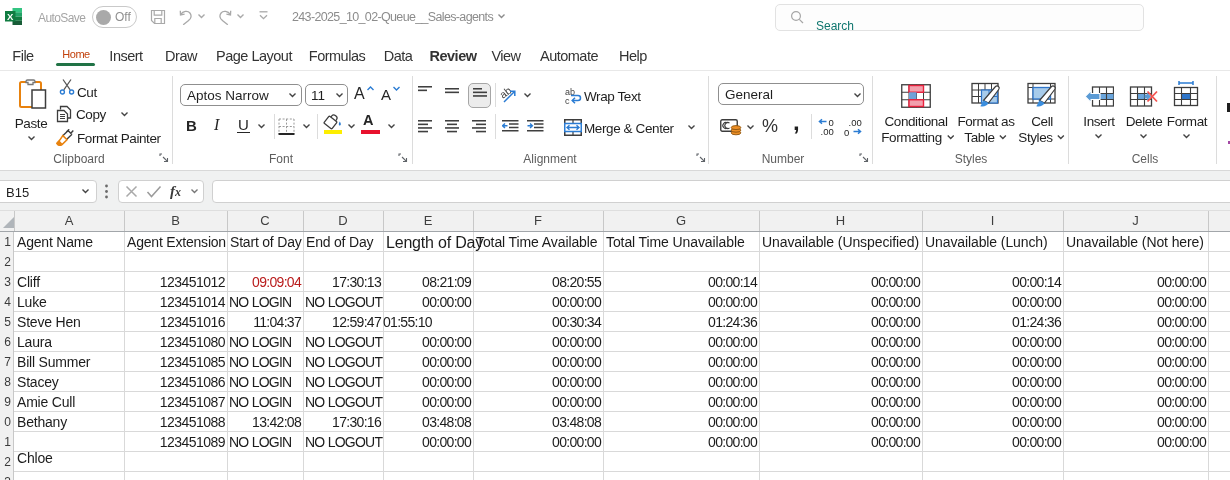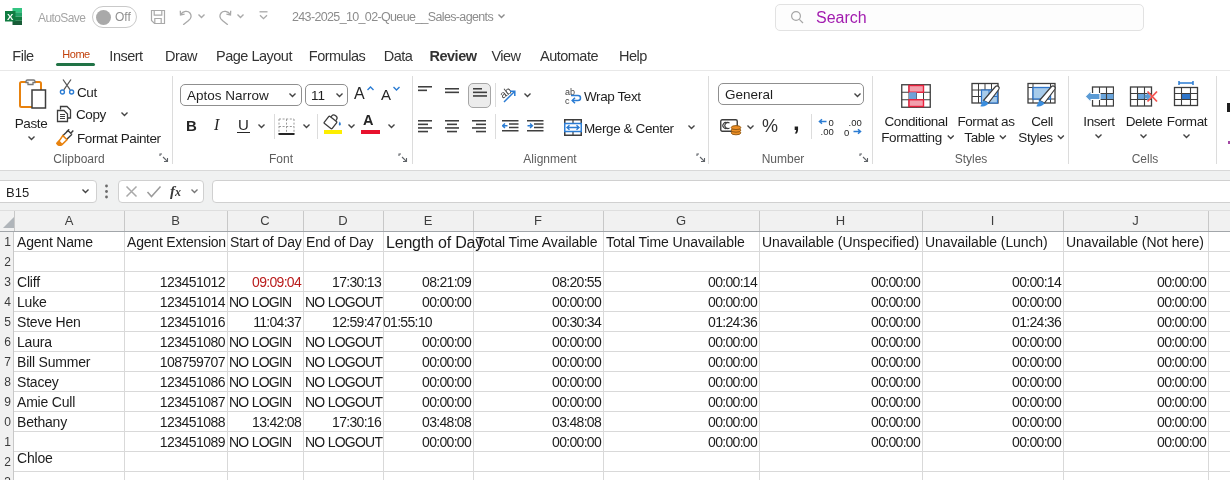--- a/index.html
+++ b/index.html
@@ -49,21 +49,21 @@
 </svg>
 <div class="a" style="left:292px;top:10px;font-size:12.5px;letter-spacing:-0.65px;color:#8c8c8c">243-2025_10_02-Queue__Sales-agents</div>
 <svg class="a" style="left:497px;top:13px" width="9" height="7" viewBox="0 0 9 7">
     <path fill="none" stroke="#8c8c8c" stroke-width="1.4" d="M1.5,1.5 L4.5,4.5 L7.5,1.5"></path>
   </svg>
 <div class="a" style="left:775px;top:4px;width:369px;height:27px;border:1px solid #e2e2e2;border-radius:5px;background:#fdfdfd"></div>
 <svg class="a" style="left:790px;top:10px" width="15" height="15" viewBox="0 0 15 15" fill="none" stroke="#a6a6a6" stroke-width="1.2">
 <circle cx="6" cy="6" r="4.4"></circle>
     <path d="M9.3,9.3 L13,13"></path>
   </svg>
-<div class="a" style="left:816px;top:9px;font-size:16px;color:#a21caf">Search</div>
+<div class="a" style="left:816px;top:19px;font-size:12px;color:#0f766e">Search</div>
 <div class="a ctr" style="left:23px;top:48px;font-size:14.5px;letter-spacing:-0.5px;font-weight:400;color:#333333;white-space:nowrap">File</div>
 <div class="a ctr" style="left:76px;top:48px;font-size:11px;letter-spacing:-0.5px;font-weight:400;color:#c2410c;white-space:nowrap">Home</div>
 <div class="a ctr" style="left:126px;top:48px;font-size:14.5px;letter-spacing:-0.5px;font-weight:400;color:#333333;white-space:nowrap">Insert</div>
 <div class="a ctr" style="left:181px;top:48px;font-size:14.5px;letter-spacing:-0.5px;font-weight:400;color:#333333;white-space:nowrap">Draw</div>
 <div class="a ctr" style="left:254px;top:48px;font-size:14.5px;letter-spacing:-0.5px;font-weight:400;color:#333333;white-space:nowrap">Page Layout</div>
 <div class="a ctr" style="left:337px;top:48px;font-size:14.5px;letter-spacing:-0.5px;font-weight:400;color:#333333;white-space:nowrap">Formulas</div>
 <div class="a ctr" style="left:398px;top:48px;font-size:14.5px;letter-spacing:-0.5px;font-weight:400;color:#333333;white-space:nowrap">Data</div>
 <div class="a ctr" style="left:453px;top:48px;font-size:14.5px;letter-spacing:-0.5px;font-weight:700;color:#333333;white-space:nowrap">Review</div>
 <div class="a ctr" style="left:506px;top:48px;font-size:14.5px;letter-spacing:-0.5px;font-weight:400;color:#333333;white-space:nowrap">View</div>
 <div class="a ctr" style="left:569px;top:48px;font-size:14.5px;letter-spacing:-0.5px;font-weight:400;color:#333333;white-space:nowrap">Automate</div>
@@ -471,21 +471,21 @@
 <div class="a" style="left:124px;top:334px;width:101px;text-align:right;font-size:14px;letter-spacing:-0.55px;color:#1c1c1c;white-space:nowrap">123451080</div>
 <div class="a" style="left:229px;top:334px;font-size:14px;letter-spacing:-0.75px;color:#1c1c1c;white-space:nowrap">NO LOGIN</div>
 <div class="a" style="left:305px;top:334px;font-size:14px;letter-spacing:-0.75px;color:#1c1c1c;white-space:nowrap">NO LOGOUT</div>
 <div class="a" style="left:383px;top:334px;width:88px;text-align:right;font-size:14px;letter-spacing:-0.7px;color:#1c1c1c;white-space:nowrap">00:00:00</div>
 <div class="a" style="left:473px;top:334px;width:128px;text-align:right;font-size:14px;letter-spacing:-0.7px;color:#1c1c1c;white-space:nowrap">00:00:00</div>
 <div class="a" style="left:603px;top:334px;width:154px;text-align:right;font-size:14px;letter-spacing:-0.7px;color:#1c1c1c;white-space:nowrap">00:00:00</div>
 <div class="a" style="left:759px;top:334px;width:161px;text-align:right;font-size:14px;letter-spacing:-0.7px;color:#1c1c1c;white-space:nowrap">00:00:00</div>
 <div class="a" style="left:922px;top:334px;width:139px;text-align:right;font-size:14px;letter-spacing:-0.7px;color:#1c1c1c;white-space:nowrap">00:00:00</div>
 <div class="a" style="left:1063px;top:334px;width:143px;text-align:right;font-size:14px;letter-spacing:-0.7px;color:#1c1c1c;white-space:nowrap">00:00:00</div>
 <div class="a" style="left:17px;top:354px;font-size:14px;letter-spacing:-0.2px;color:#1c1c1c;white-space:nowrap">Bill Summer</div>
-<div class="a" style="left:124px;top:354px;width:101px;text-align:right;font-size:14px;letter-spacing:-0.55px;color:#1c1c1c;white-space:nowrap">108759707</div>
+<div class="a" style="left:124px;top:354px;width:101px;text-align:right;font-size:14px;letter-spacing:-0.55px;color:#1c1c1c;white-space:nowrap">123451085</div>
 <div class="a" style="left:229px;top:354px;font-size:14px;letter-spacing:-0.75px;color:#1c1c1c;white-space:nowrap">NO LOGIN</div>
 <div class="a" style="left:305px;top:354px;font-size:14px;letter-spacing:-0.75px;color:#1c1c1c;white-space:nowrap">NO LOGOUT</div>
 <div class="a" style="left:383px;top:354px;width:88px;text-align:right;font-size:14px;letter-spacing:-0.7px;color:#1c1c1c;white-space:nowrap">00:00:00</div>
 <div class="a" style="left:473px;top:354px;width:128px;text-align:right;font-size:14px;letter-spacing:-0.7px;color:#1c1c1c;white-space:nowrap">00:00:00</div>
 <div class="a" style="left:603px;top:354px;width:154px;text-align:right;font-size:14px;letter-spacing:-0.7px;color:#1c1c1c;white-space:nowrap">00:00:00</div>
 <div class="a" style="left:759px;top:354px;width:161px;text-align:right;font-size:14px;letter-spacing:-0.7px;color:#1c1c1c;white-space:nowrap">00:00:00</div>
 <div class="a" style="left:922px;top:354px;width:139px;text-align:right;font-size:14px;letter-spacing:-0.7px;color:#1c1c1c;white-space:nowrap">00:00:00</div>
 <div class="a" style="left:1063px;top:354px;width:143px;text-align:right;font-size:14px;letter-spacing:-0.7px;color:#1c1c1c;white-space:nowrap">00:00:00</div>
 <div class="a" style="left:17px;top:374px;font-size:14px;letter-spacing:-0.2px;color:#1c1c1c;white-space:nowrap">Stacey</div>
 <div class="a" style="left:124px;top:374px;width:101px;text-align:right;font-size:14px;letter-spacing:-0.55px;color:#1c1c1c;white-space:nowrap">123451086</div>

